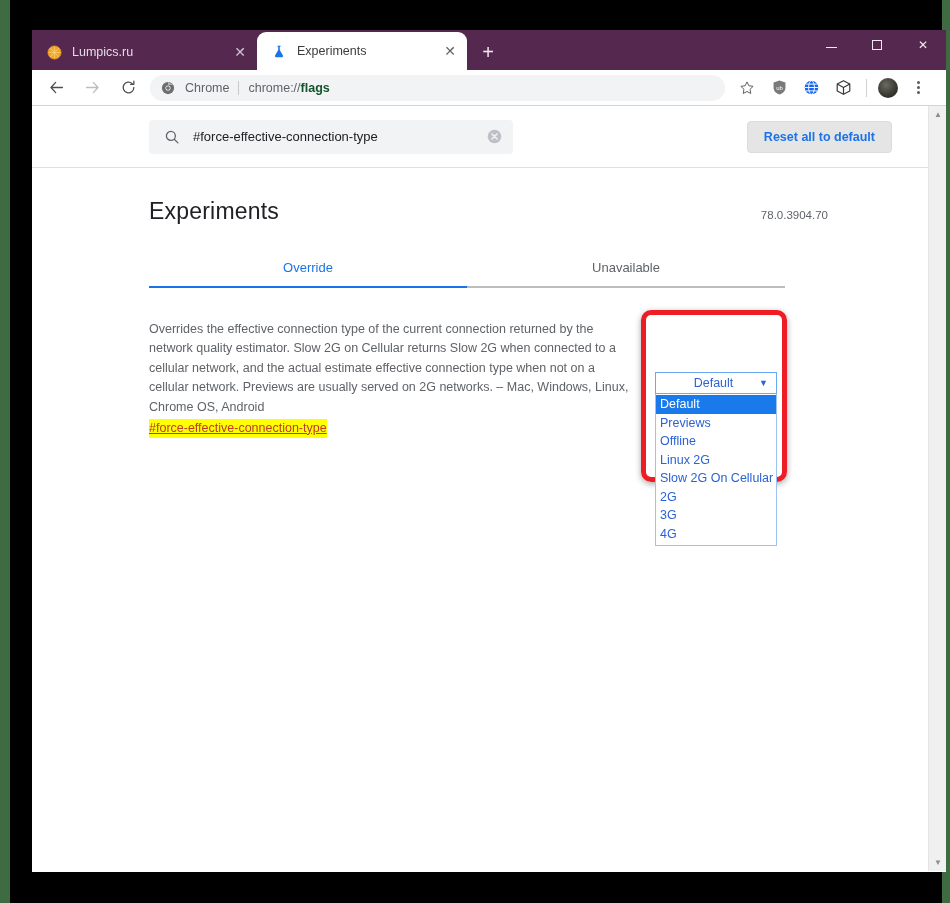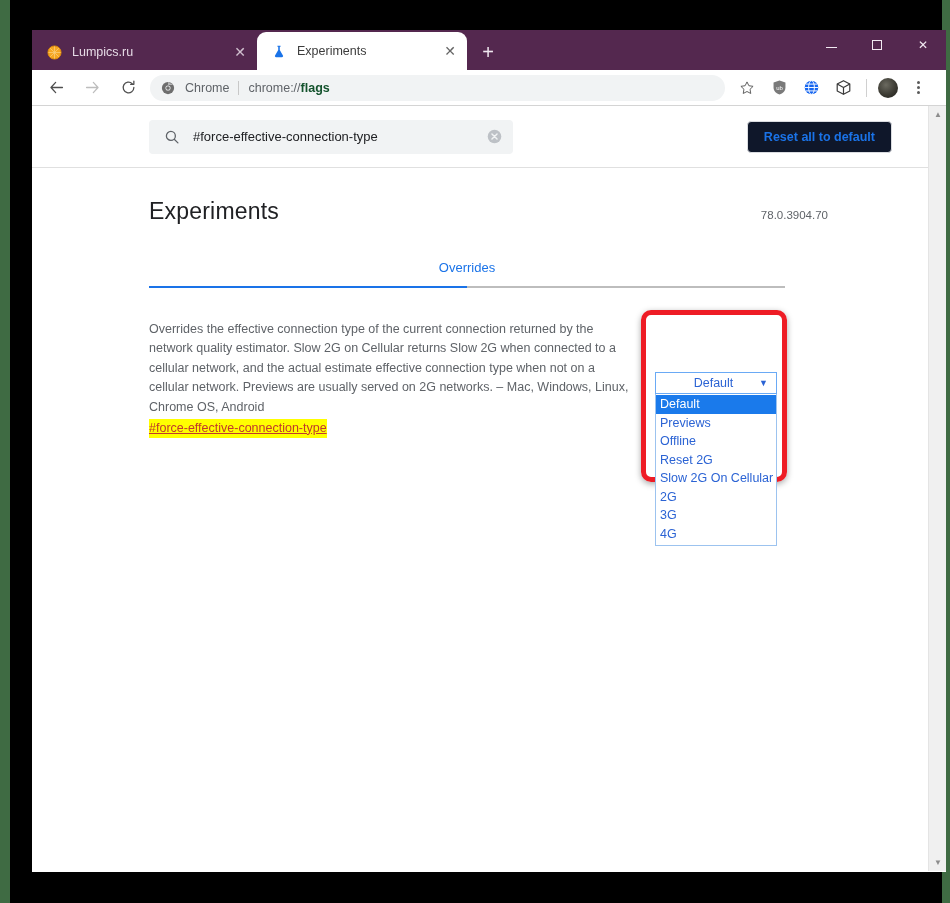--- a/index.html
+++ b/index.html
@@ -182,21 +182,21 @@
     font-size: 13px; color: #202124;
   }
   #flags-clear-btn {
     flex: 0 0 18px; width: 18px; height: 18px;
     display: flex; align-items: center; justify-content: center;
   }
   #reset-all-btn {
     margin-left: auto;
     height: 32px; padding: 0 16px;
     border: 1px solid #dadce0; border-radius: 4px;
-    background: #0f172a;
+    background: #e5e5e5;
     color: #1a73e8; font-size: 12.5px; font-weight: 600;
     font-family: "Liberation Sans", sans-serif;
     display: flex; align-items: center;
     cursor: pointer;
   }
 
   
   #flags-content { padding: 0 0 0 117px; }
   #exp-header-row {
     display: flex; align-items: baseline;
@@ -462,21 +462,22 @@
       </div>
 
       <div id="flags-content">
 
         <div id="exp-header-row">
           <div id="exp-title">Experiments</div>
           <div id="exp-version">78.0.3904.70</div>
         </div>
 
         <div id="tabs-row">
-          <div class="flag-tab selected">Overrides</div>
+          <div class="flag-tab selected">Override</div>
+          <div class="flag-tab">Unavailable</div>
           <div id="tab-underline"></div>
         </div>
 
         <div id="flag-entry">
           <div id="flag-text-col">
             <div id="flag-desc">
               <span>Overrides the effective connection type of the current connection returned by the network quality estimator. Slow 2G on Cellular returns Slow 2G when connected to a cellular network, and the actual estimate effective connection type when not on a cellular network. Previews are usually served on 2G networks. – Mac, Windows, Linux, Chrome OS, Android</span><br>
               <span id="flag-id">#force-effective-connection-type</span>
             </div>
           </div>
@@ -486,21 +487,21 @@
 
             <div id="select-widget">
               <div id="select-button">
                 <span id="select-button-label">Default</span>
                 <span id="select-caret">▼</span>
               </div>
               <div id="select-list">
                 <div class="select-option highlighted">Default</div>
                 <div class="select-option">Previews</div>
                 <div class="select-option">Offline</div>
-                <div class="select-option">Reset 2G</div>
+                <div class="select-option">Linux 2G</div>
                 <div class="select-option">Slow 2G On Cellular</div>
                 <div class="select-option">2G</div>
                 <div class="select-option">3G</div>
                 <div class="select-option">4G</div>
               </div>
             </div>
           </div>
         </div>
 
       </div>

